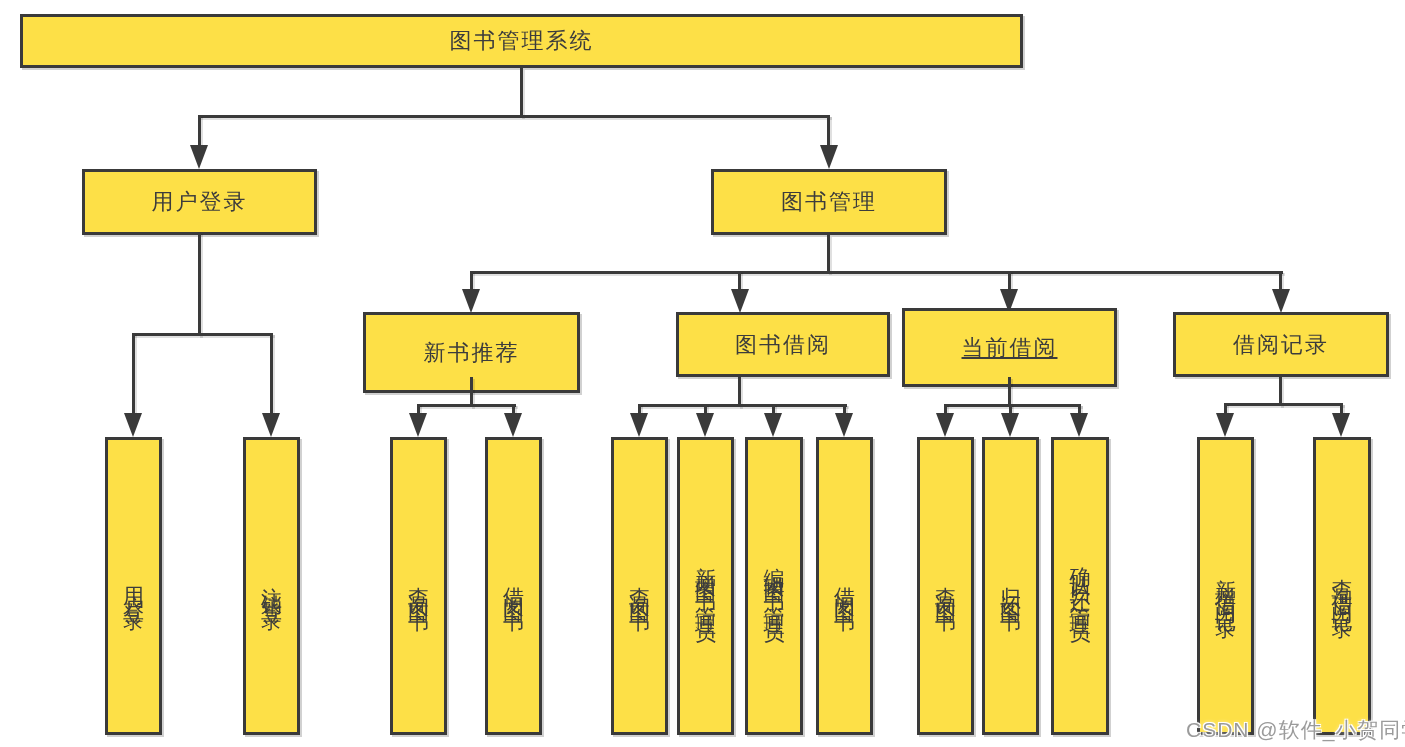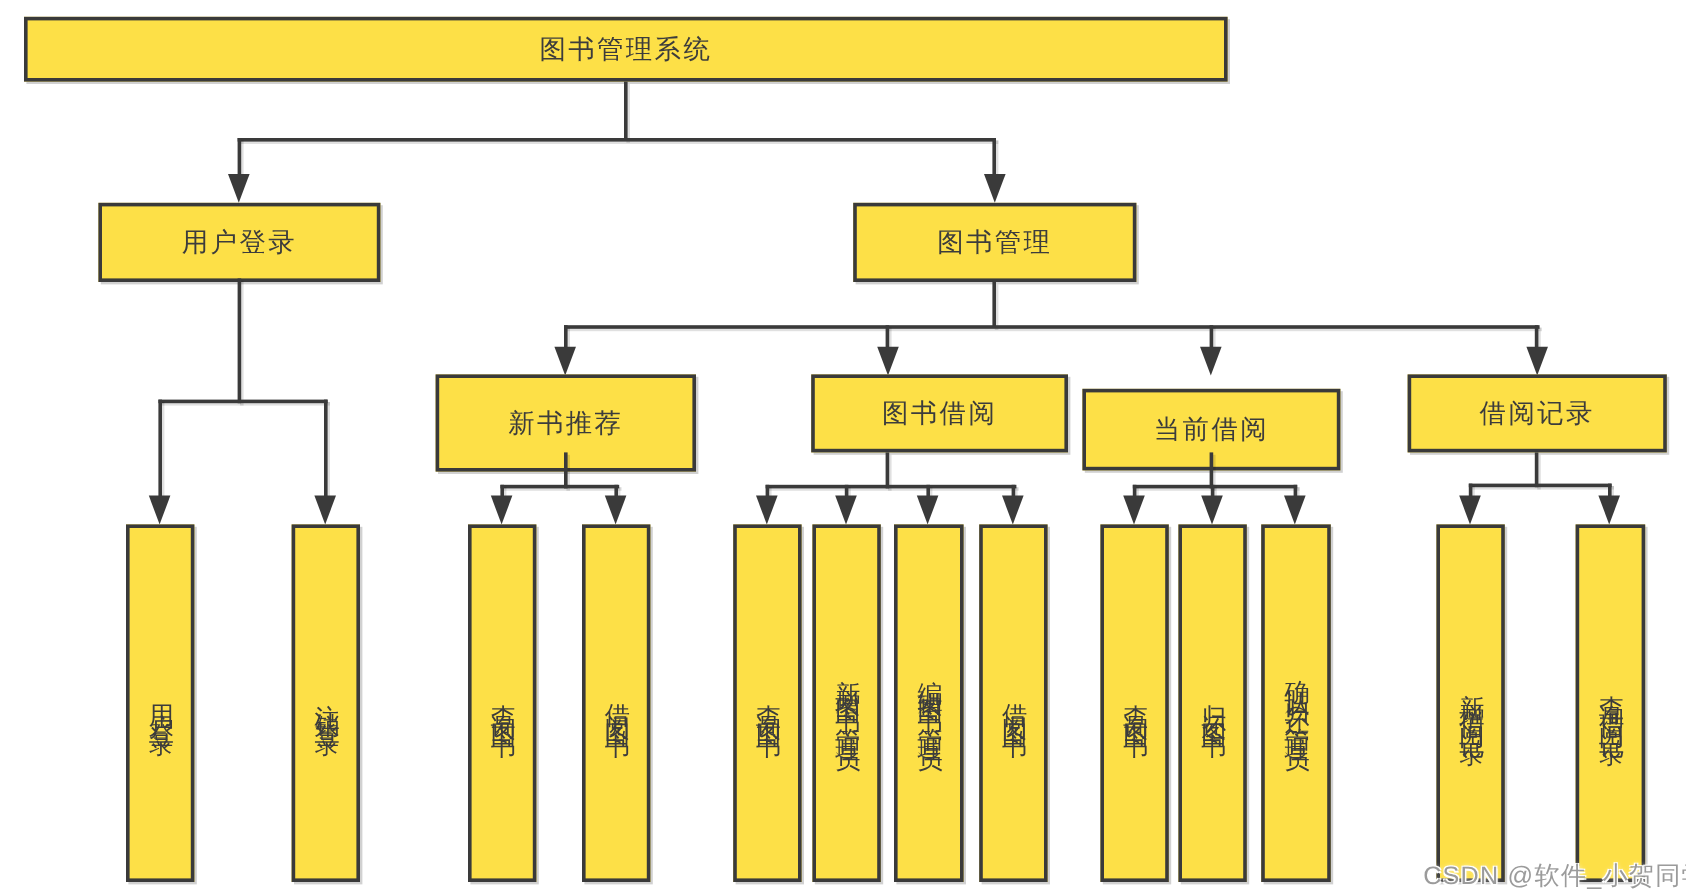--- a/index.html
+++ b/index.html
@@ -90,21 +90,21 @@
   <div class="vline" style="left:738px; top:271px; width:3px; height:22px;"></div>
   <div class="vline" style="left:1008px; top:271px; width:3px; height:22px;"></div>
   <div class="vline" style="left:1279px; top:271px; width:3px; height:22px;"></div>
   <div class="arrow" style="left:462px; top:289px;"></div>
   <div class="arrow" style="left:731px; top:289px;"></div>
   <div class="arrow" style="left:1000px; top:289px;"></div>
   <div class="arrow" style="left:1272px; top:289px;"></div>
 
   <div class="box" style="left:363px; top:312px; width:217px; height:81px;">新书推荐</div>
   <div class="box" style="left:633px; top:312px; width:214px; height:65px;margin-left:43px;">图书借阅</div>
-  <div class="box" style="left:902px; top:324px; width:215px; height:68px;">当前借阅</div>
+  <div class="box" style="left:902px; top:308px; width:215px; height:79px;text-decoration:underline;">当前借阅</div>
   <div class="box" style="left:1173px; top:312px; width:216px; height:65px;">借阅记录</div>
 
   <div class="vline" style="left:470px; top:377px; width:3px; height:30px;"></div>
   <div class="hline" style="left:417px; top:404px; width:99px; height:3px;"></div>
   <div class="vline" style="left:417px; top:404px; width:3px; height:13px;"></div>
   <div class="vline" style="left:512px; top:404px; width:3px; height:13px;"></div>
   <div class="arrow" style="left:409px; top:413px;"></div>
   <div class="arrow" style="left:504px; top:413px;"></div>
 
   <div class="vline" style="left:738px; top:377px; width:3px; height:30px;"></div>

